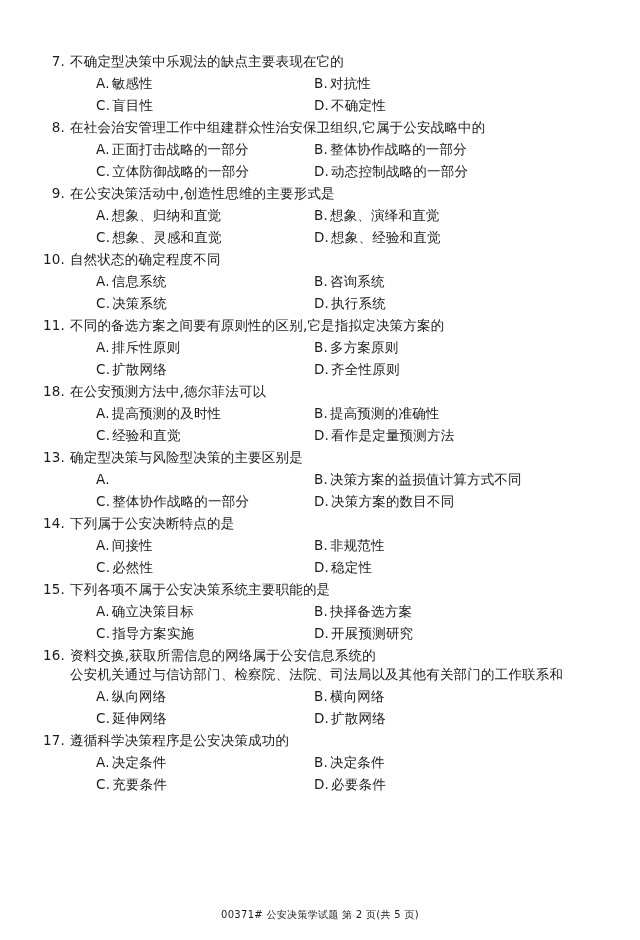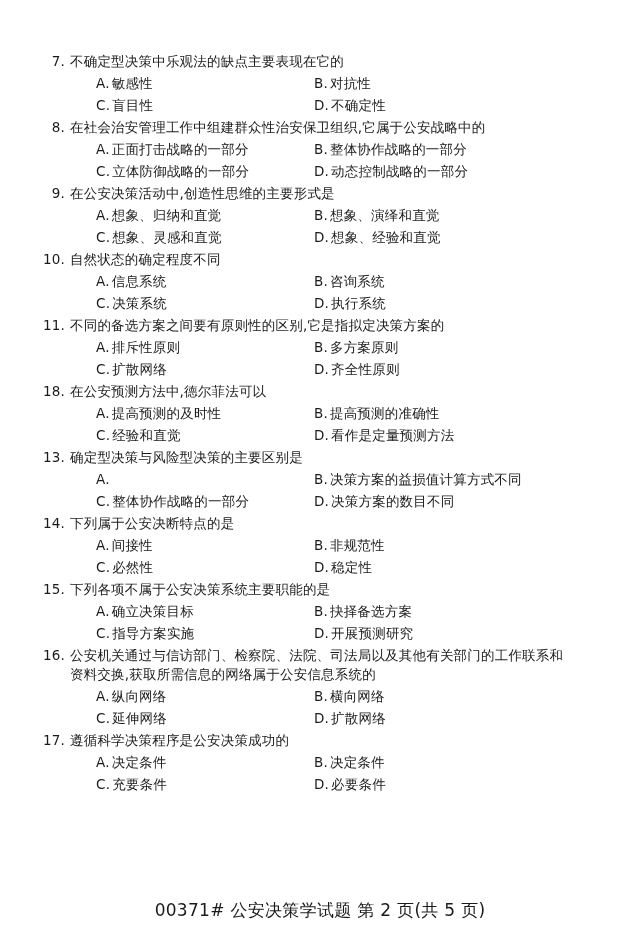--- a/index.html
+++ b/index.html
@@ -74,21 +74,21 @@
   }
   .opt-body {
     white-space: nowrap;
   }
   .footer {
     position: absolute;
     left: 0;
     right: 0;
     bottom: 18px;
     text-align: center;
-    font-size: 17px;
+    font-size: 10px;
     letter-spacing: 0.3px;
   }
 </style>
 </head>
 <body>
 
 <div class="page">
   <div id="questions">
       <div class="question">
         <div class="q-head">
@@ -356,22 +356,22 @@
               <span class="opt-label">D.</span>
               <span class="opt-body">开展预测研究</span>
             </div>
           </div>
         </div>
       </div>
       <div class="question">
         <div class="q-head">
           <span class="q-num">16.</span>
           <span class="q-text">
+            <span class="cont">资料交换,获取所需信息的网络属于公安信息系统的</span>
             <span class="cont">公安机关通过与信访部门、检察院、法院、司法局以及其他有关部门的工作联系和</span>
-            <span class="cont">资料交换,获取所需信息的网络属于公安信息系统的</span>
           </span>
         </div>
         <div class="options">
           <div class="opt-row">
             <div class="opt opt-a">
               <span class="opt-label">A.</span>
               <span class="opt-body">纵向网络</span>
             </div>
             <div class="opt opt-b">
               <span class="opt-label">B.</span>

